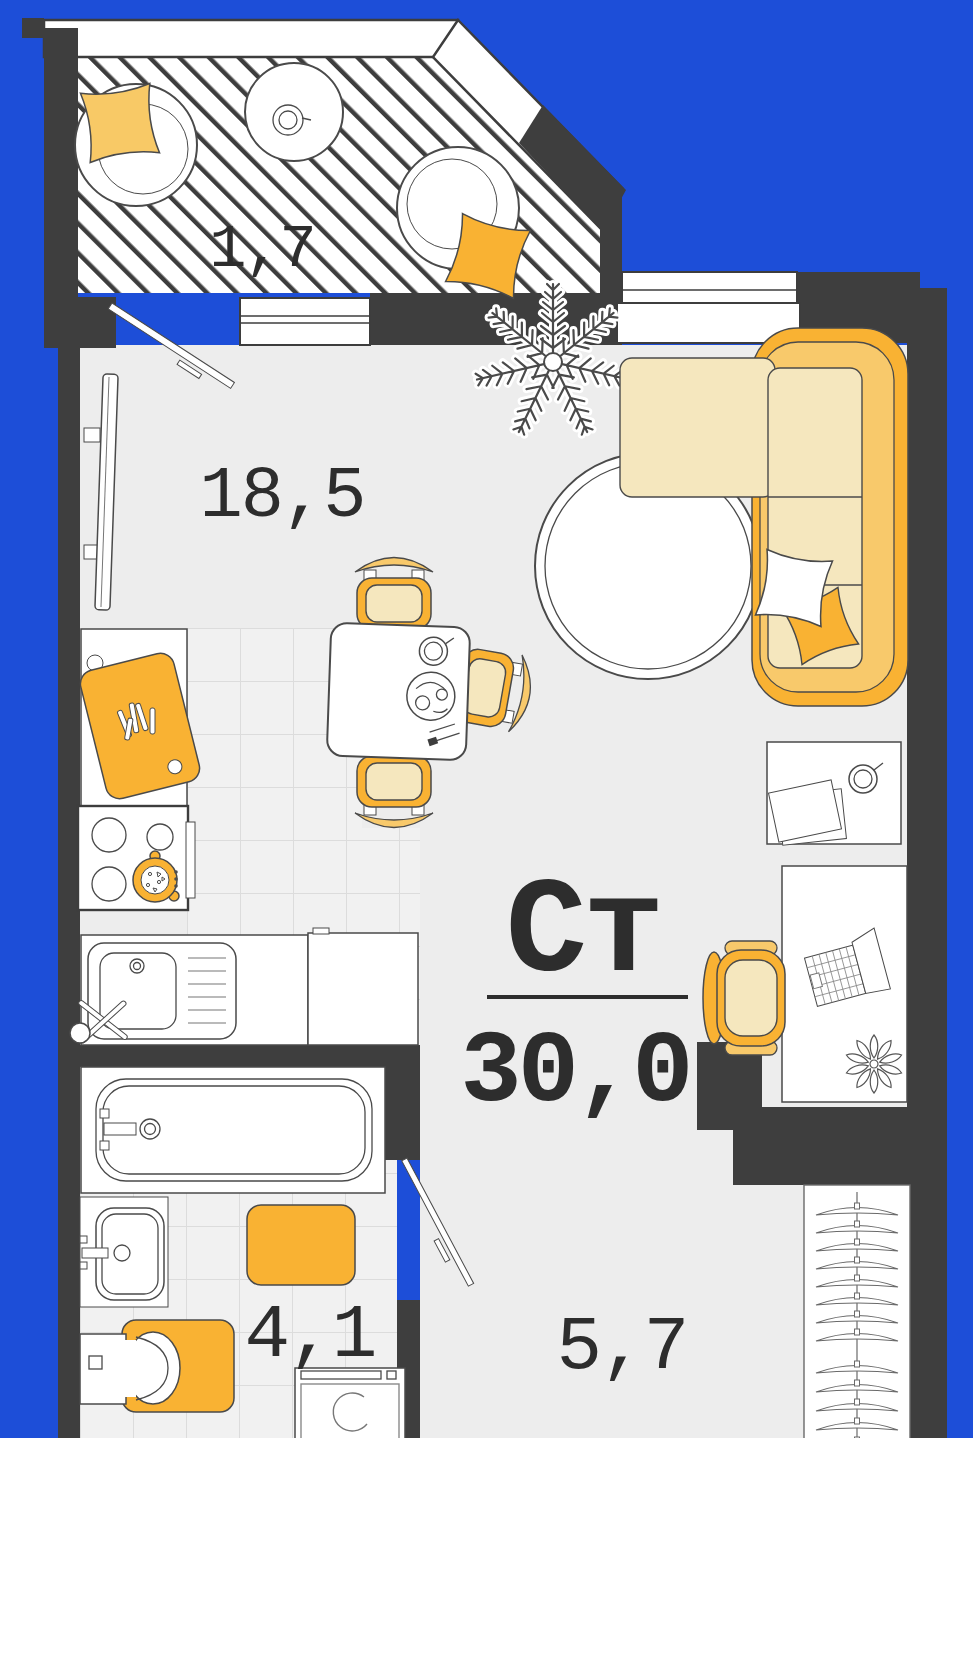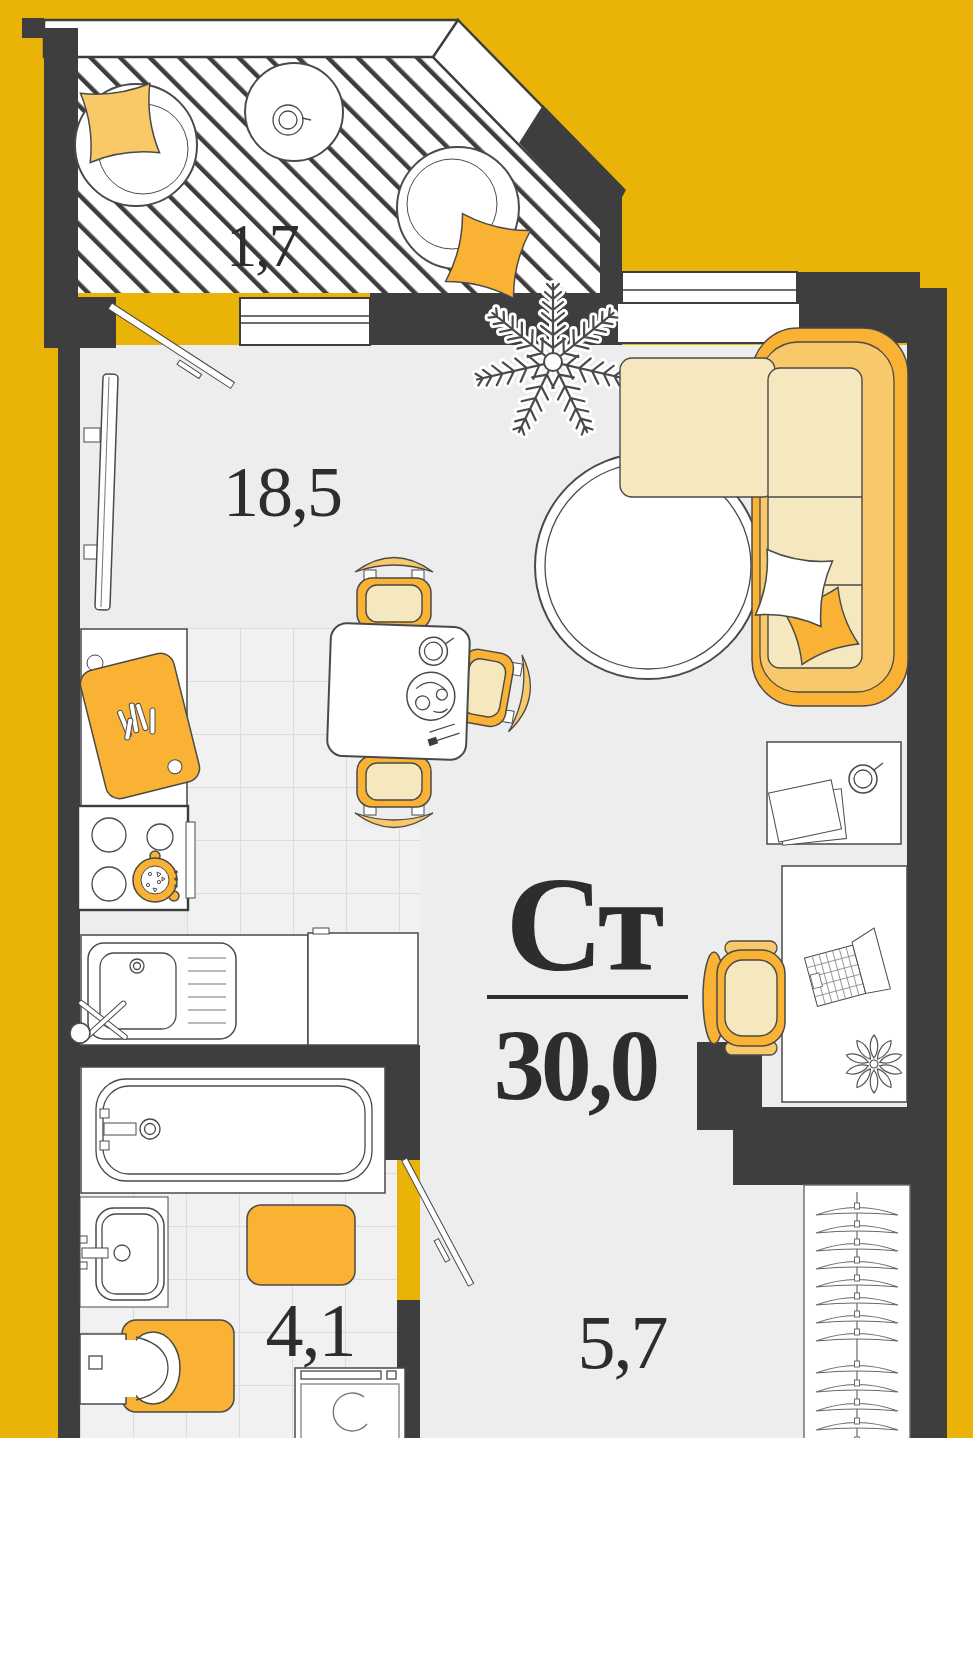--- a/index.html
+++ b/index.html
@@ -1,22 +1,22 @@
 <!DOCTYPE html>
 <html style="--wall: #3E3E3E; --line: #4a4a4a; --ink: #2D2D2D; --accent: #F9B233; --accent2: #F8C96B; --cushion: #F5E7BE; --mat: #F0DFA4; --palepillow: #F8C966; --floor: #EDEDED; --tile: #F1F1F1; --tileline: #DCDCDC;"><head>
 <meta charset="utf-8">
 <style>
   :root{
     --wall:#3E3E3E; --line:#4a4a4a; --ink:#2D2D2D;
     --accent:#F9B233; --accent2:#F8C96B; --cushion:#F5E7BE; --mat:#F0DFA4; --palepillow:#F8C966;
     --floor:#EDEDED; --tile:#F1F1F1; --tileline:#DCDCDC;
   }
   html,body{margin:0;padding:0;background:#fff;}
-  .canvas{position:relative;width:973px;height:1438px;background:#eab308;overflow:hidden;
-          font-family:Liberation Serif, serif;}
+  .canvas{position:relative;width:973px;height:1438px;background:#1d4ed8;overflow:hidden;
+          font-family:Liberation Mono, monospace;}
   svg{display:block}
   .wall{fill:var(--wall);stroke:none}
   .wh{fill:#fff;stroke:var(--line);stroke-width:1.5}
   .wh2{fill:#fff;stroke:var(--line);stroke-width:2}
   .thin{fill:#fff;stroke:var(--line);stroke-width:1}
   .ln{fill:none;stroke:var(--line);stroke-width:1.3}
   .acc{fill:var(--accent);stroke:var(--line);stroke-width:1.5}
   .acc2{fill:var(--accent2);stroke:var(--line);stroke-width:1.3}
   .cus{fill:var(--cushion);stroke:var(--line);stroke-width:1.4}
   .matp{fill:var(--mat);stroke:var(--line);stroke-width:1.3}

